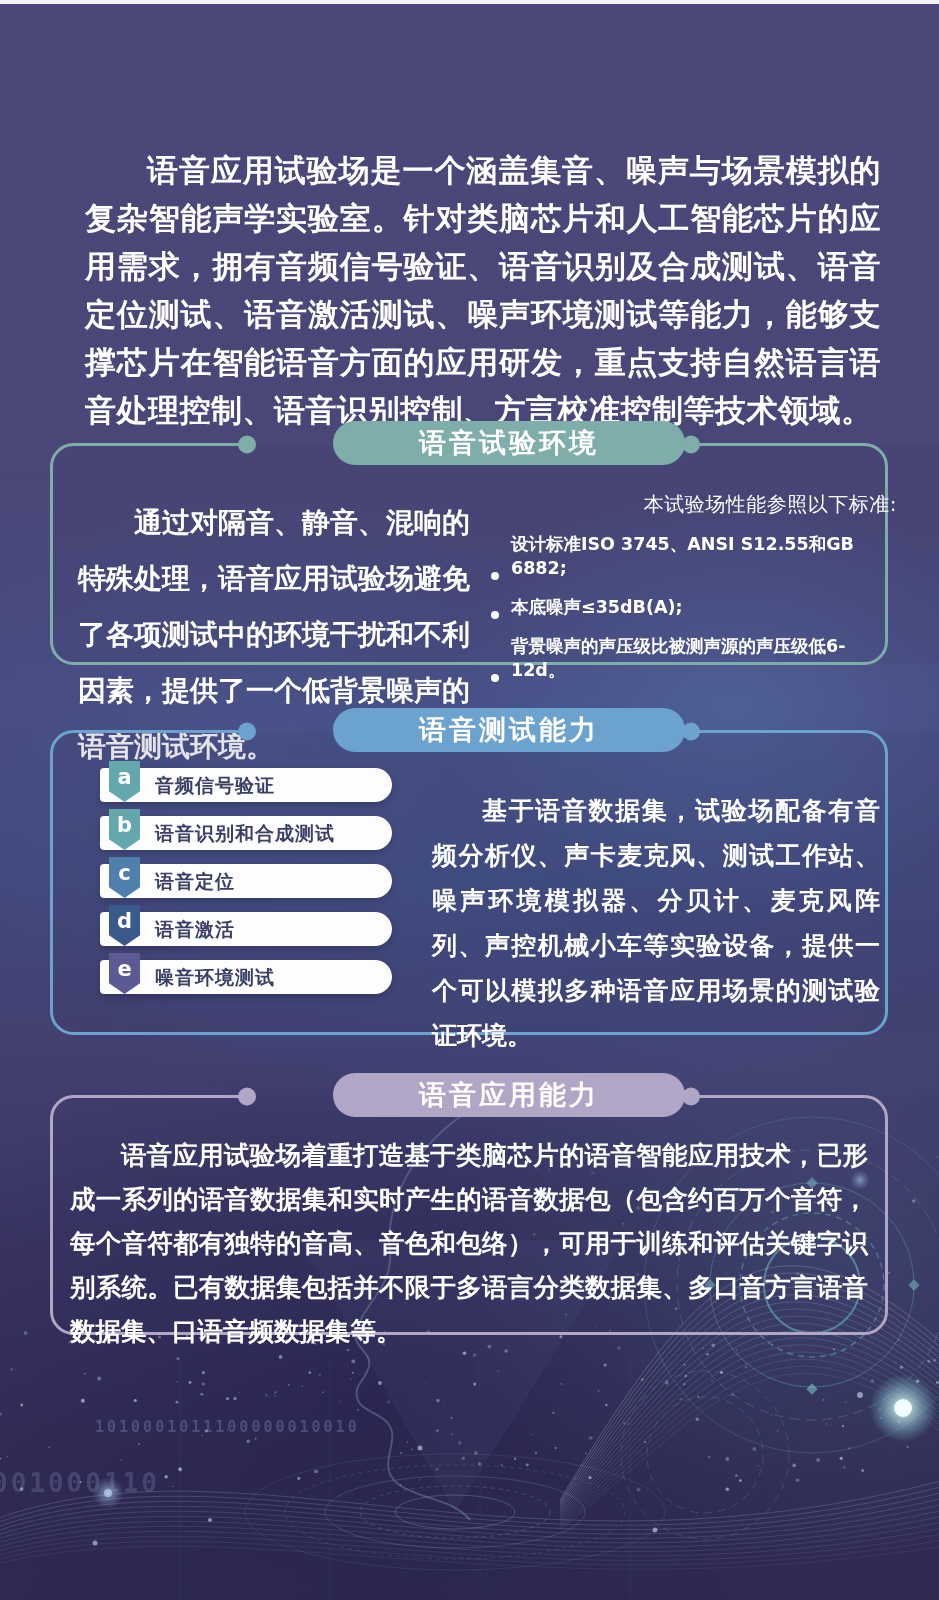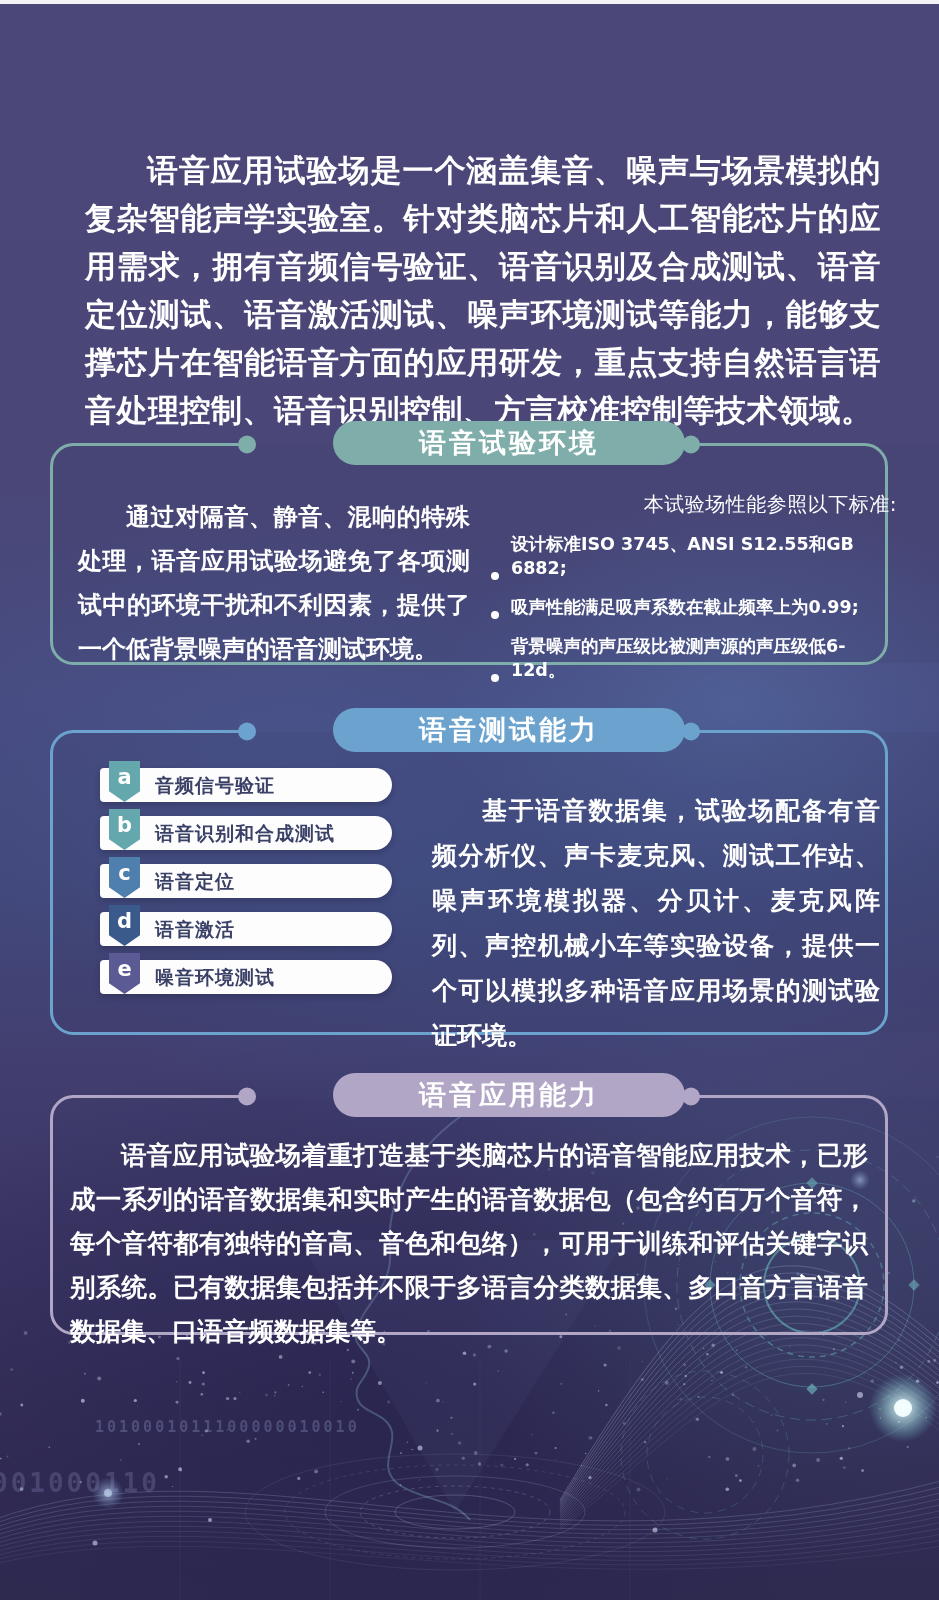--- a/index.html
+++ b/index.html
@@ -30,21 +30,21 @@
     width:352px;height:44px;border-radius:22px;z-index:4;
     display:flex;align-items:center;justify-content:center;
     color:#ffffff;font-size:27px;font-weight:700;letter-spacing:3px;
   }
   .box-env  .header-pill{background:#7fada9;}
   .box-test .header-pill{background:#6ca3ce;}
   .box-app  .header-pill{background:#b2a6c7;}
   
   .env-left{
     position:absolute;left:28px;top:52px;width:392px;
-    color:#fff;font-size:24px;font-weight:700;line-height:44px;
+    color:#fff;font-size:28px;font-weight:700;line-height:56px;
     text-align:justify;text-indent:2em;
   }
   .env-right{position:absolute;left:437px;top:48px;width:410px;color:#fff;}
   .env-right-heading{font-size:20px;font-weight:400;letter-spacing:.5px;text-align:right;}
   .std-list{margin:14px 0 0 0;padding:0;list-style:none;}
   .std-item{display:flex;align-items:flex-end;font-size:17.5px;font-weight:600;line-height:24px;margin-bottom:15px;}
   .bullet-dot{flex:0 0 auto;width:8px;height:8px;border-radius:50%;background:#fff;margin:8px 12px 0 4px;}
   
   .cap-list{position:absolute;left:50px;top:38px;width:292px;}
   .cap-row{position:relative;height:34px;margin-bottom:14px;background:#fdfdfe;border-radius:4px 17px 17px 4px;box-shadow:0 3px 6px rgba(20,20,45,.25);}
@@ -398,21 +398,21 @@
     <div class="env-left">通过对隔音、静音、混响的特殊处理，语音应用试验场避免了各项测试中的环境干扰和不利因素，提供了一个低背景噪声的语音测试环境。</div>
     <div class="env-right">
       <div class="env-right-heading">本试验场性能参照以下标准:</div>
       <ul class="std-list">
         <li class="std-item">
           <span class="bullet-dot"></span>
           <span>设计标准ISO 3745、ANSI S12.55和GB 6882;</span>
         </li>
         <li class="std-item">
           <span class="bullet-dot"></span>
-          <span>吸声性能满足吸声系数在截止频率上为0.99;</span>
+          <span>本底噪声≤35dB(A);</span>
         </li>
         <li class="std-item">
           <span class="bullet-dot"></span>
           <span>背景噪声的声压级比被测声源的声压级低6-12d。</span>
         </li>
       </ul>
     </div>
   </div>
 
   <div class="box box-app" style="top:1095px;height:240px;">

